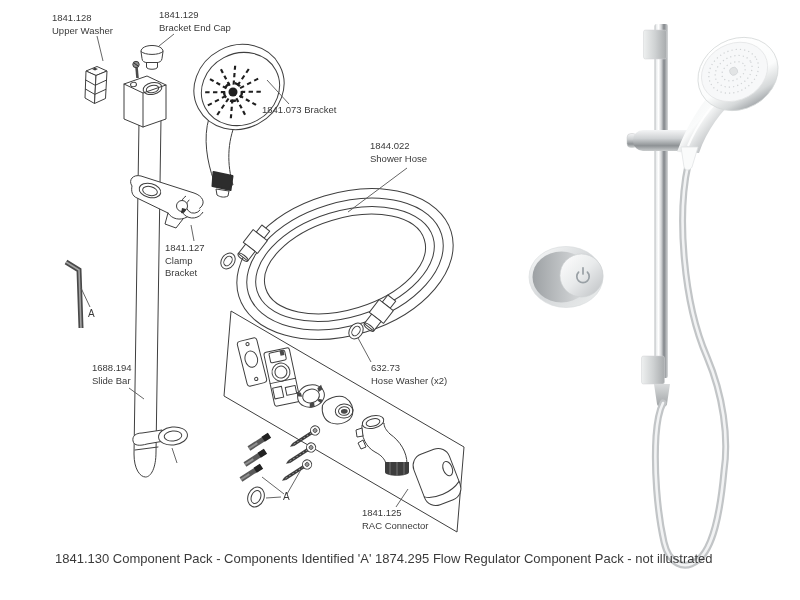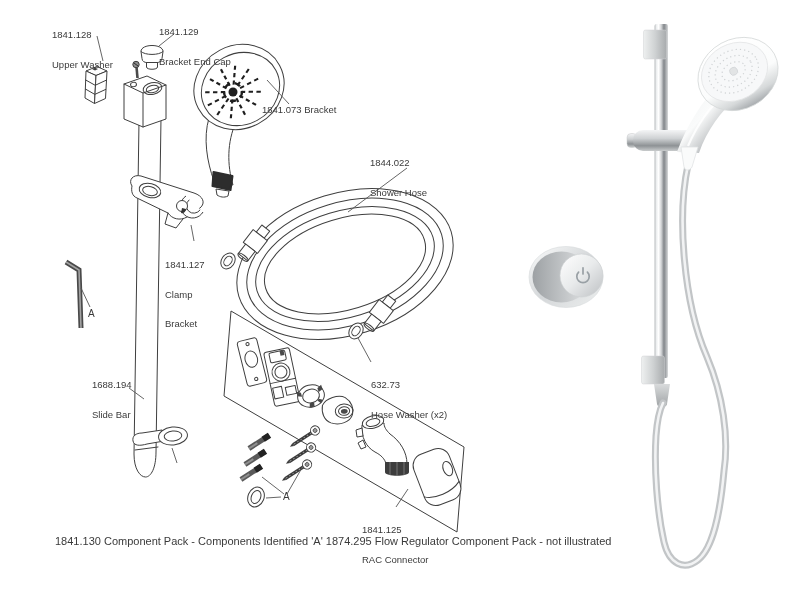--- a/index.html
+++ b/index.html
@@ -1,22 +1,22 @@
 <!DOCTYPE html>
 <html><head>
 <meta charset="utf-8">
 <style>
   html,body{margin:0;padding:0;background:#fff;}
   .stage{position:relative;width:800px;height:600px;background:#fff;overflow:hidden;
          font-family:"Liberation Sans",sans-serif;}
   .art{position:absolute;left:0;top:0;}
   .lbl{position:absolute;font-size:9.5px;line-height:12.5px;color:#3a3a3a;white-space:nowrap;}
-  .lbl .ln{display:block;margin-top:17px;}
+  .lbl .ln{display:block;}
   .marker{position:absolute;font-size:10px;color:#3a3a3a;}
-  .foot{position:absolute;left:55px;top:535px;font-size:11px;line-height:13px;color:#3a3a3a;white-space:nowrap;}
+  .foot{position:absolute;left:55px;top:552px;font-size:13px;line-height:13px;color:#3a3a3a;white-space:nowrap;}
   svg .ln{stroke:#3f3f3f;stroke-width:1;fill:none;stroke-linejoin:round;stroke-linecap:round;}
   svg .wf{stroke:#3f3f3f;stroke-width:1;fill:#ffffff;stroke-linejoin:round;}
   svg .ldr{stroke:#555;stroke-width:.9;fill:none;}
 </style>
 </head>
 <body>
 
 <div class="stage">
 
 <svg class="art" width="800" height="600" viewBox="0 0 800 600">

